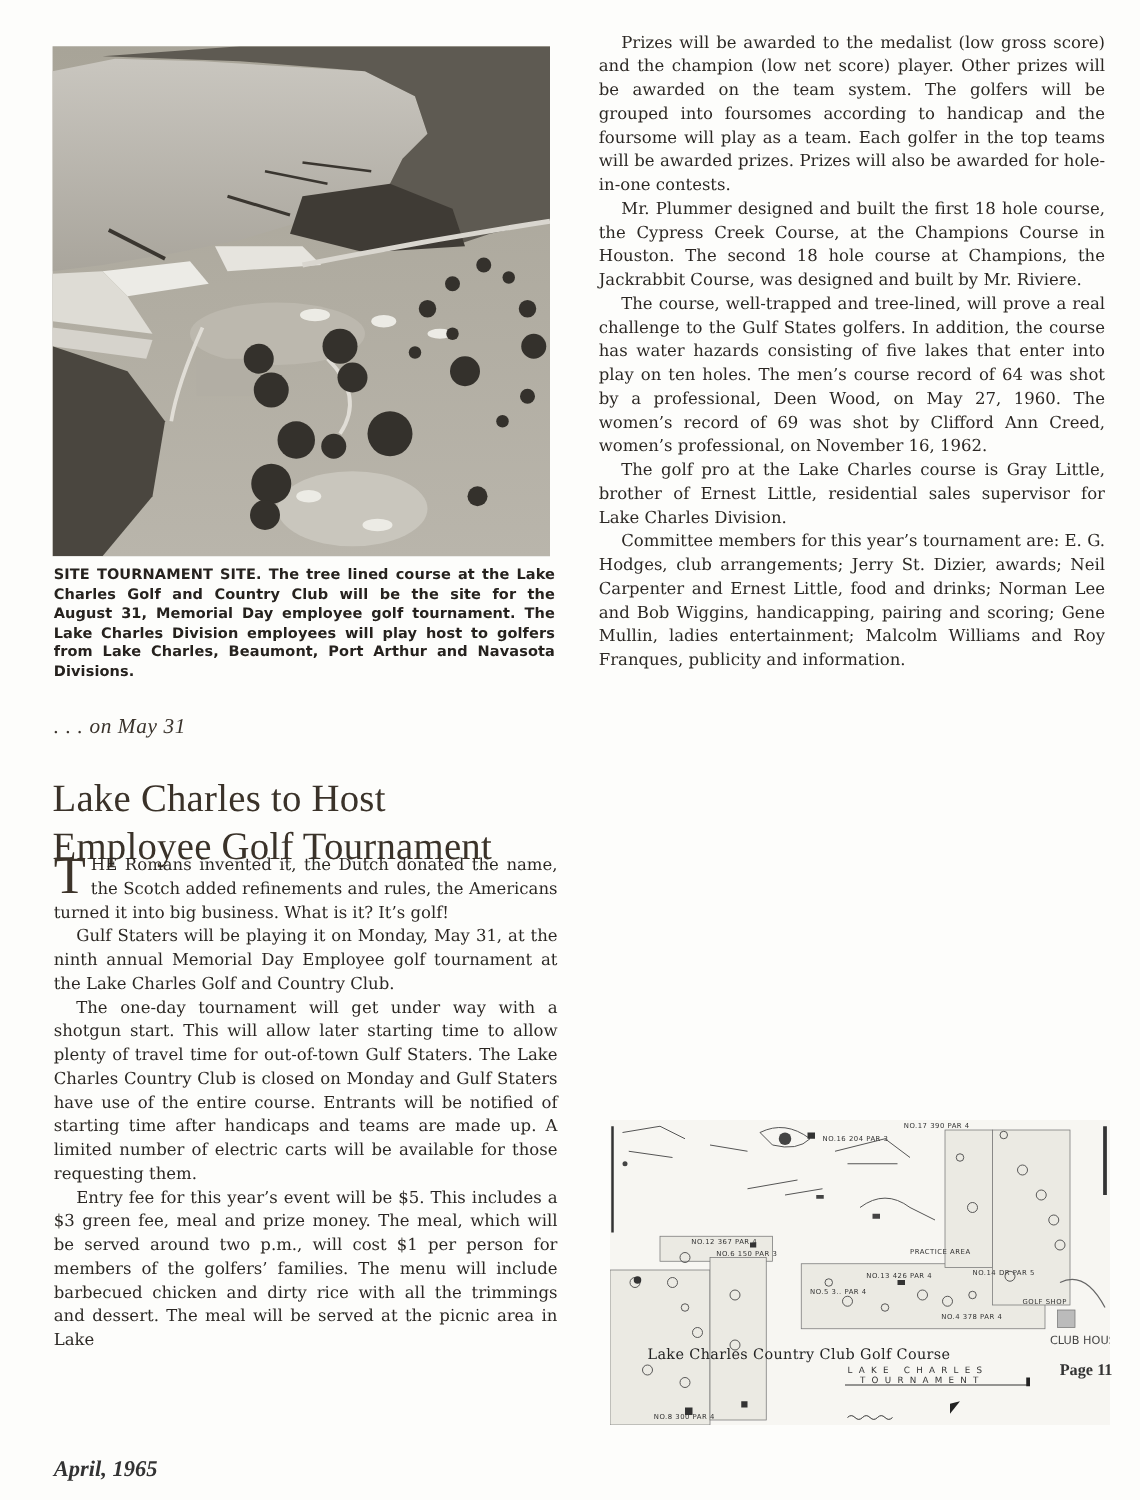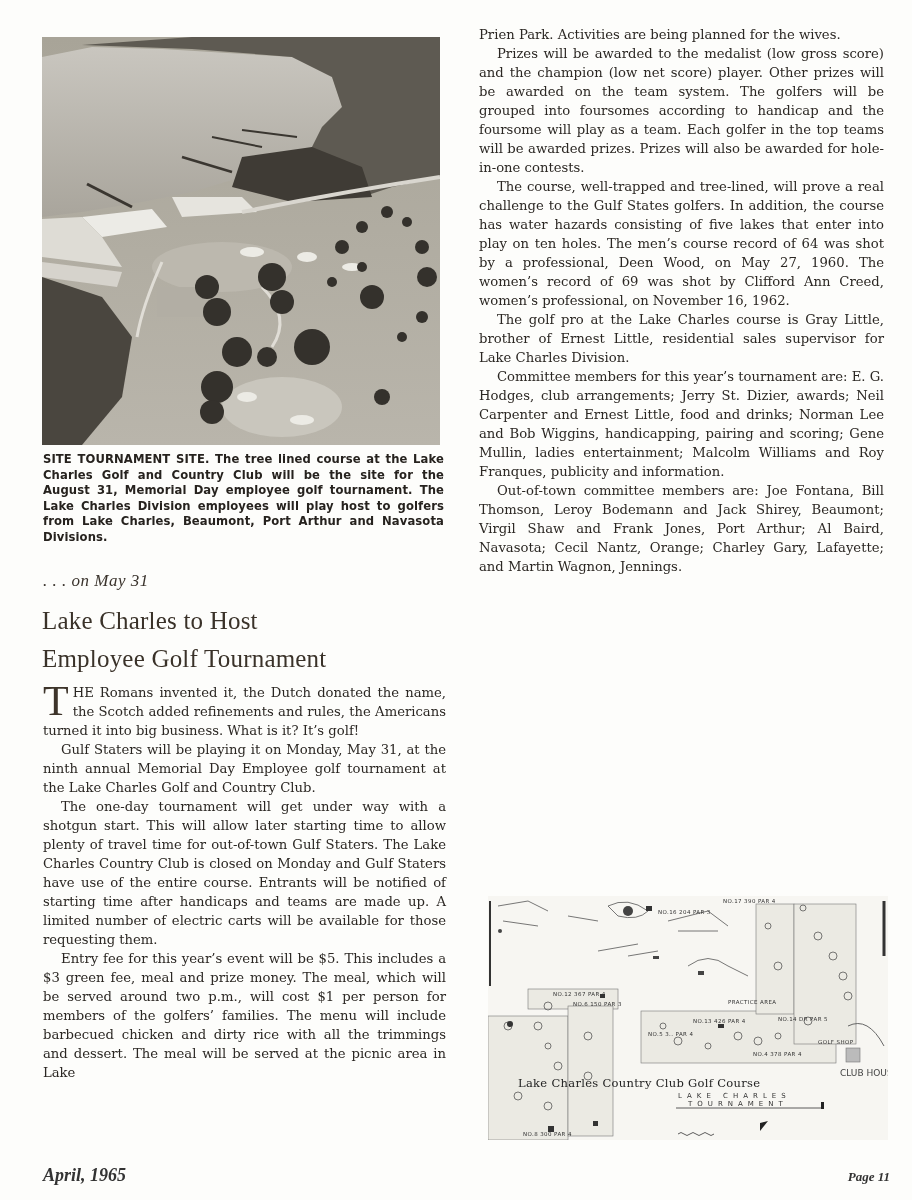--- a/index.html
+++ b/index.html
@@ -47,24 +47,24 @@
       left: 43px; top: 571px;
       font-family: "Liberation Serif", serif;
       font-style: italic;
       font-weight: normal;
       font-size: 17px;
       color: #3a332c;
       letter-spacing: 0.5px;
     }
     .headline {
       position: absolute;
-      left: 42px; top: 602px;
+      left: 42px; top: 620px;
       width: 420px;
       font-family: "Liberation Serif", serif;
-      font-size: 25px;
+      font-size: 31px;
       line-height: 38px;
       color: #3a3229;
       letter-spacing: 0.2px;
     }
     .body-col {
       position: absolute;
       font-family: "DejaVu Serif", serif;
       font-size: 13.2px;
       line-height: 19px;
       color: #2b2723;
@@ -138,23 +138,22 @@
       position: absolute;
       left: 43px; top: 1165px;
       font-family: "Liberation Serif", serif;
       font-style: italic;
       font-weight: bold;
       font-size: 18px;
       color: #333;
     }
     .footer-right {
       position: absolute;
-      right: 22px; top: 1169px;
-      font-family: "Liberation Serif", serif;
-      font-style: italic;
+      right: 22px; top: 1088px;
+      font-family: "Liberation Serif", serif;
       font-weight: bold;
       font-size: 13px;
       color: #333;
     }
   </style>
 </head>
 <body>
 
 <div class="page">
 
@@ -243,26 +242,25 @@
   <div class="body-col col-left">
     <p class="noindent">
       <span class="dropcap">T</span><span>HE Romans invented it, the Dutch donated the name, the Scotch added refinements and rules, the Americans turned it into big business. What is it? It’s golf!</span>
     </p>
     <p>Gulf Staters will be playing it on Monday, May 31, at the ninth annual Memorial Day Employee golf tournament at the Lake Charles Golf and Country Club.</p>
     <p>The one-day tournament will get under way with a shotgun start. This will allow later starting time to allow plenty of travel time for out-of-town Gulf Staters. The Lake Charles Country Club is closed on Monday and Gulf Staters have use of the entire course. Entrants will be notified of starting time after handicaps and teams are made up. A limited number of electric carts will be available for those requesting them.</p>
     <p>Entry fee for this year’s event will be $5. This includes a $3 green fee, meal and prize money. The meal, which will be served around two p.m., will cost $1 per person for members of the golfers’ families. The menu will include barbecued chicken and dirty rice with all the trimmings and dessert. The meal will be served at the picnic area in Lake</p>
   </div>
 
   <div class="body-col col-right">
-    <p class="noindent">Prien Park. Activities are being planned for the wives.</p>
     <p>Prizes will be awarded to the medalist (low gross score) and the champion (low net score) player. Other prizes will be awarded on the team system. The golfers will be grouped into foursomes according to handicap and the foursome will play as a team. Each golfer in the top teams will be awarded prizes. Prizes will also be awarded for hole-in-one contests.</p>
+    <p>Mr. Plummer designed and built the first 18 hole course, the Cypress Creek Course, at the Champions Course in Houston. The second 18 hole course at Champions, the Jackrabbit Course, was designed and built by Mr. Riviere.</p>
     <p>The course, well-trapped and tree-lined, will prove a real challenge to the Gulf States golfers. In addition, the course has water hazards consisting of five lakes that enter into play on ten holes. The men’s course record of 64 was shot by a professional, Deen Wood, on May 27, 1960. The women’s record of 69 was shot by Clifford Ann Creed, women’s professional, on November 16, 1962.</p>
     <p>The golf pro at the Lake Charles course is Gray Little, brother of Ernest Little, residential sales supervisor for Lake Charles Division.</p>
     <p>Committee members for this year’s tournament are: E. G. Hodges, club arrangements; Jerry St. Dizier, awards; Neil Carpenter and Ernest Little, food and drinks; Norman Lee and Bob Wiggins, handicapping, pairing and scoring; Gene Mullin, ladies entertainment; Malcolm Williams and Roy Franques, publicity and information.</p>
-    <p>Out-of-town committee members are: Joe Fontana, Bill Thomson, Leroy Bodemann and Jack Shirey, Beaumont; Virgil Shaw and Frank Jones, Port Arthur; Al Baird, Navasota; Cecil Nantz, Orange; Charley Gary, Lafayette; and Martin Wagnon, Jennings.</p>
   </div>
 
   <div class="map">
     <svg width="400" height="244" viewBox="0 0 400 244" style="position:absolute;left:0;top:0;">
 
       <line x1="2" y1="5" x2="2" y2="90" stroke="#333" stroke-width="2"></line>
       <line x1="396" y1="5" x2="396" y2="60" stroke="#333" stroke-width="3"></line>
 
       <g stroke="#555" stroke-width="0.8" fill="none">
         <path d="M10 10 L40 5 L60 15 M15 25 L50 30 M80 20 L110 25"></path>

